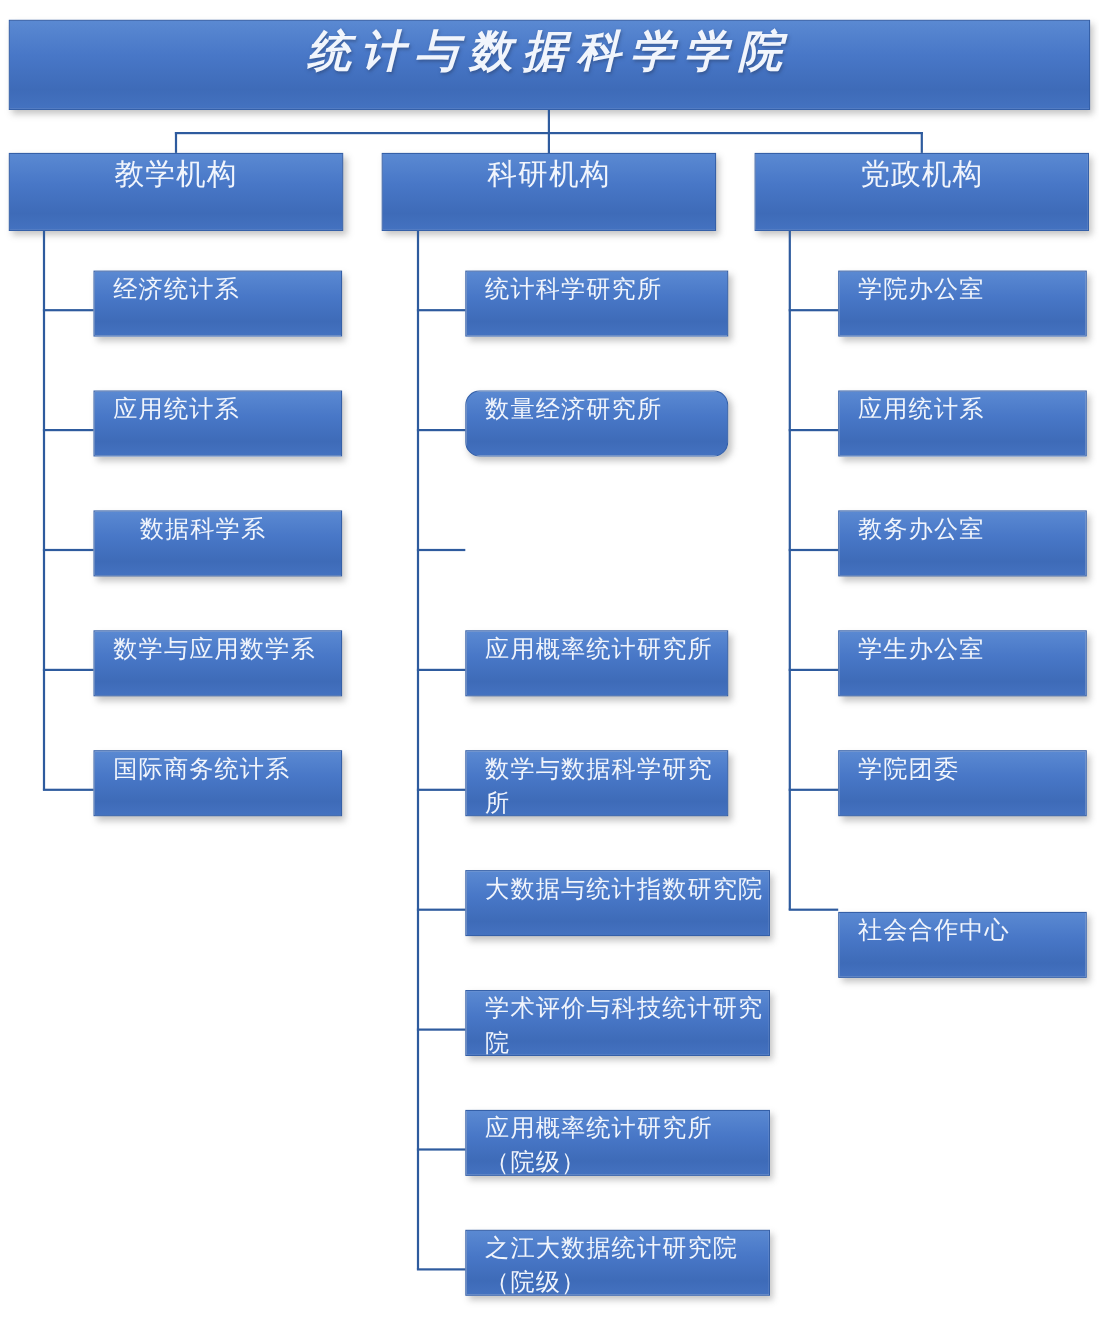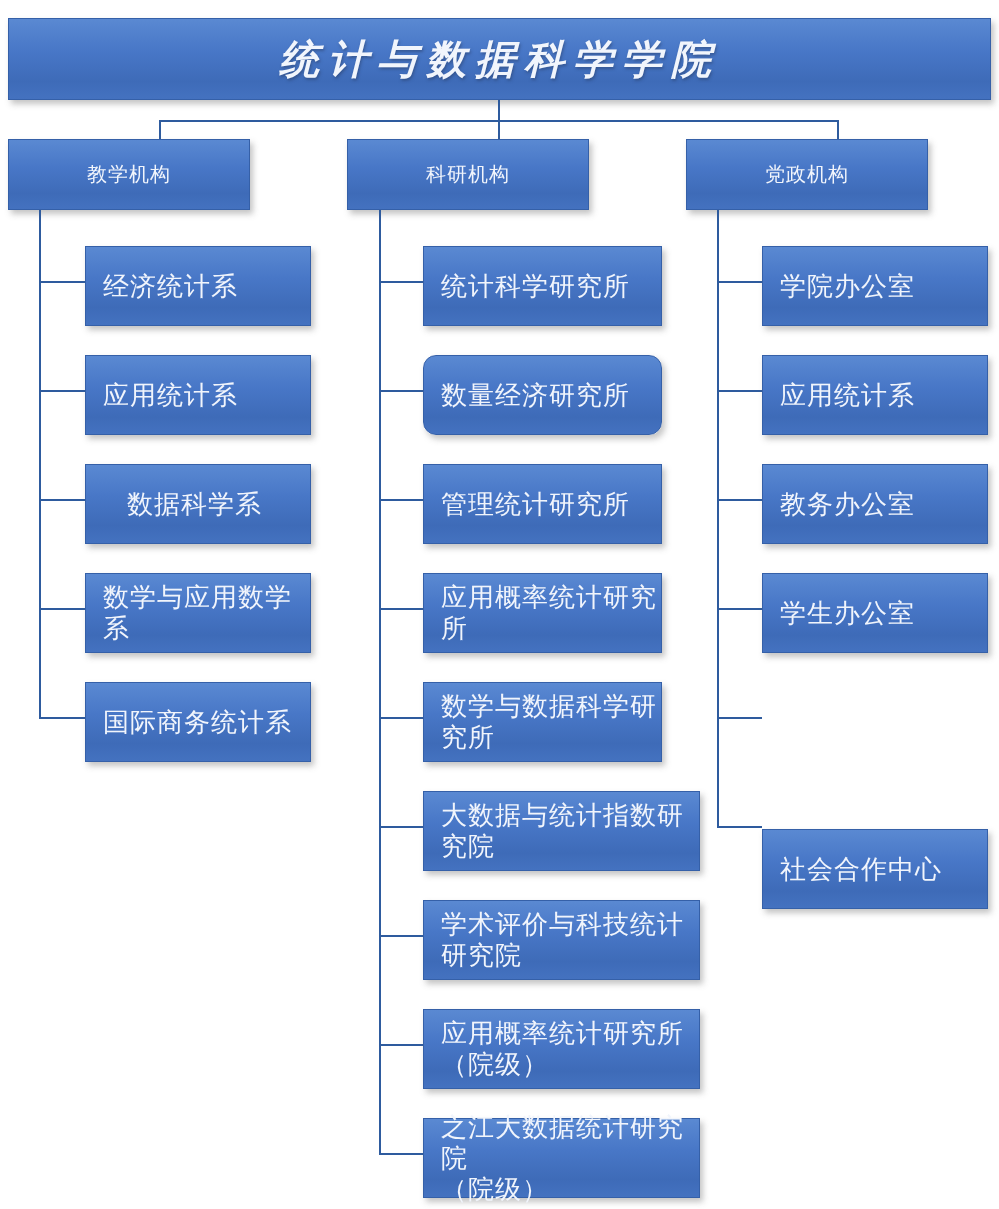--- a/index.html
+++ b/index.html
@@ -12,40 +12,40 @@
     overflow: hidden;
   }
   .box {
     position: absolute;
     box-sizing: border-box;
     background: linear-gradient(180deg, #5a89d2 0%, #4877c7 40%, #3e6bb8 78%, #4472c0 100%);
     border: 1px solid #3560a8;
     box-shadow: 3px 4px 6px rgba(125,125,125,0.45);
     color: #f1f5fc;
     display: flex;
-    align-items: center;
+    align-items: flex-start;
   }
   .title-box {
     left: 8px; top: 18px; width: 983px; height: 82px;
     justify-content: center;
     font-size: 40px;
     font-weight: bold;
     font-style: italic;
     letter-spacing: 9px;
     text-shadow: 1px 2px 3px rgba(40,60,100,0.5);
   }
   .header-box {
-    top: 139px; width: 242px; height: 71px;
+    top: 139px; width: 304px; height: 71px;
     justify-content: center;
-    font-size: 20px;
+    font-size: 27px;
     letter-spacing: 1px;
   }
   .child-box {
-    height: 80px;
-    font-size: 26px;
+    height: 60px;
+    font-size: 22px;
     padding-left: 17px;
     line-height: 31px;
     white-space: pre-line;
     letter-spacing: 1px;
   }
   .line {
     position: absolute;
     background: #2e5b9e;
   }
   .col0 { left: 8px; }
@@ -118,23 +118,20 @@
   <div class="box child-box" style="left:85px; top:682px; width:226px;">
     <span>国际商务统计系</span>
   </div>
 
   <div class="box child-box" style="left:423px; top:246px; width:239px;">
     <span>统计科学研究所</span>
   </div>
   <div class="box child-box" style="left:423px; top:355px; width:239px;border-radius:13px;">
     <span>数量经济研究所</span>
   </div>
-  <div class="box child-box" style="left:423px; top:464px; width:239px;">
-    <span>管理统计研究所</span>
-  </div>
   <div class="box child-box" style="left:423px; top:573px; width:239px;">
     <span>应用概率统计研究所</span>
   </div>
   <div class="box child-box" style="left:423px; top:682px; width:239px;">
     <span>数学与数据科学研究所</span>
   </div>
   <div class="box child-box" style="left:423px; top:791px; width:277px;">
     <span>大数据与统计指数研究院</span>
   </div>
   <div class="box child-box" style="left:423px; top:900px; width:277px;">
@@ -154,17 +151,20 @@
   </div>
   <div class="box child-box" style="left:762px; top:355px; width:226px;">
     <span>应用统计系</span>
   </div>
   <div class="box child-box" style="left:762px; top:464px; width:226px;">
     <span>教务办公室</span>
   </div>
   <div class="box child-box" style="left:762px; top:573px; width:226px;">
     <span>学生办公室</span>
   </div>
+  <div class="box child-box" style="left:762px; top:682px; width:226px;">
+    <span>学院团委</span>
+  </div>
   <div class="box child-box" style="left:762px; top:791px; width:226px;margin-top:38px;">
     <span>社会合作中心</span>
   </div>
 
 </div>
 
 </body></html>

